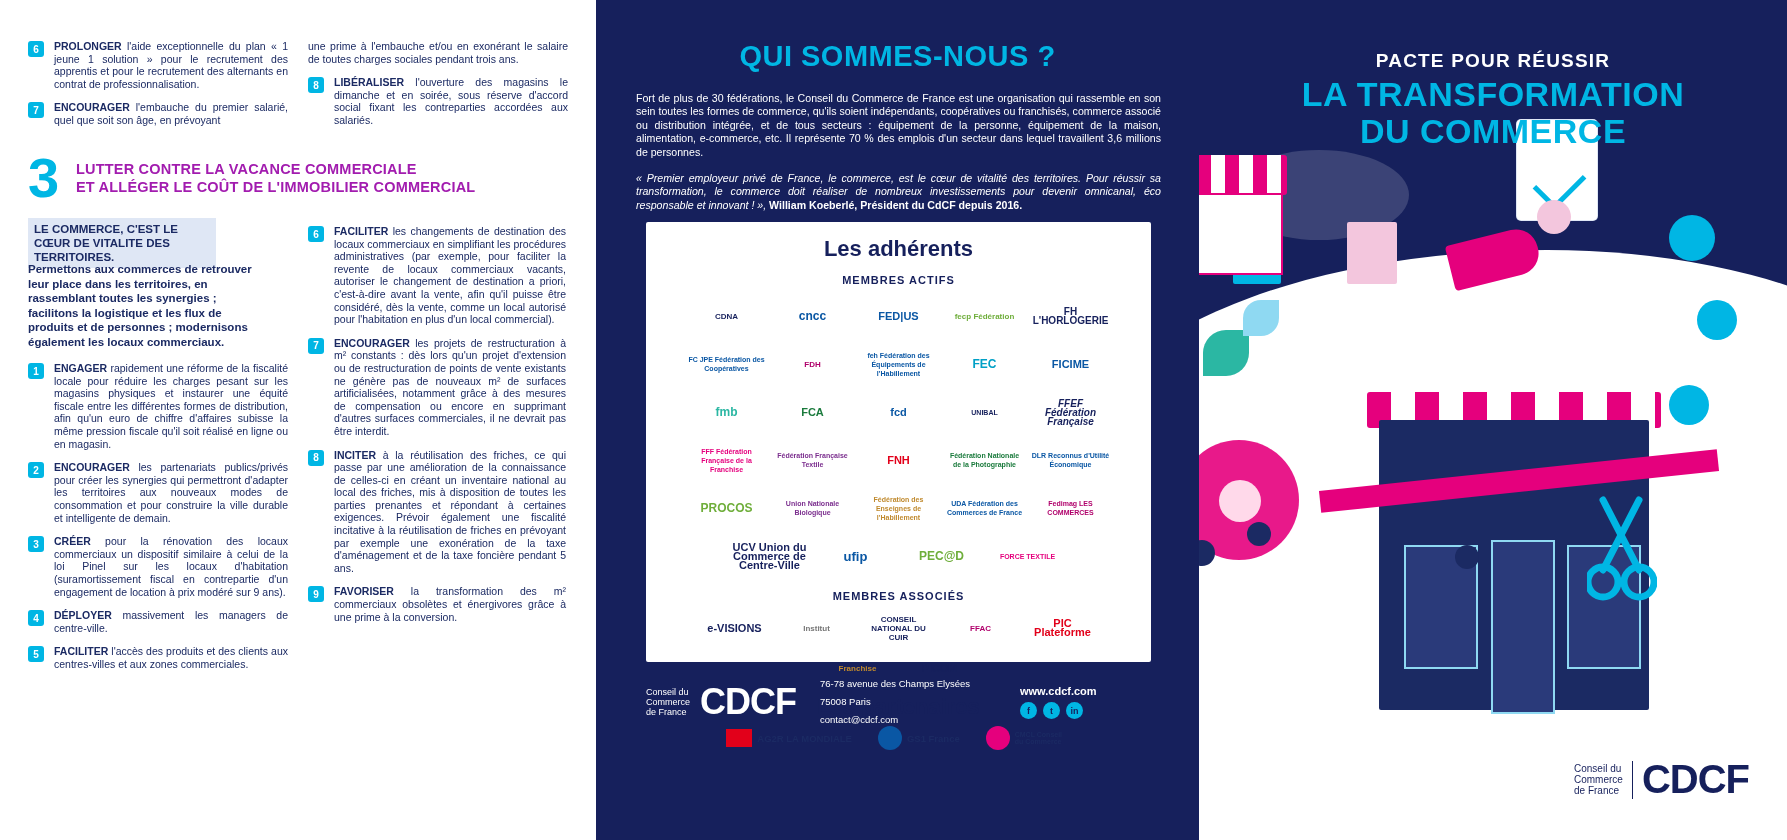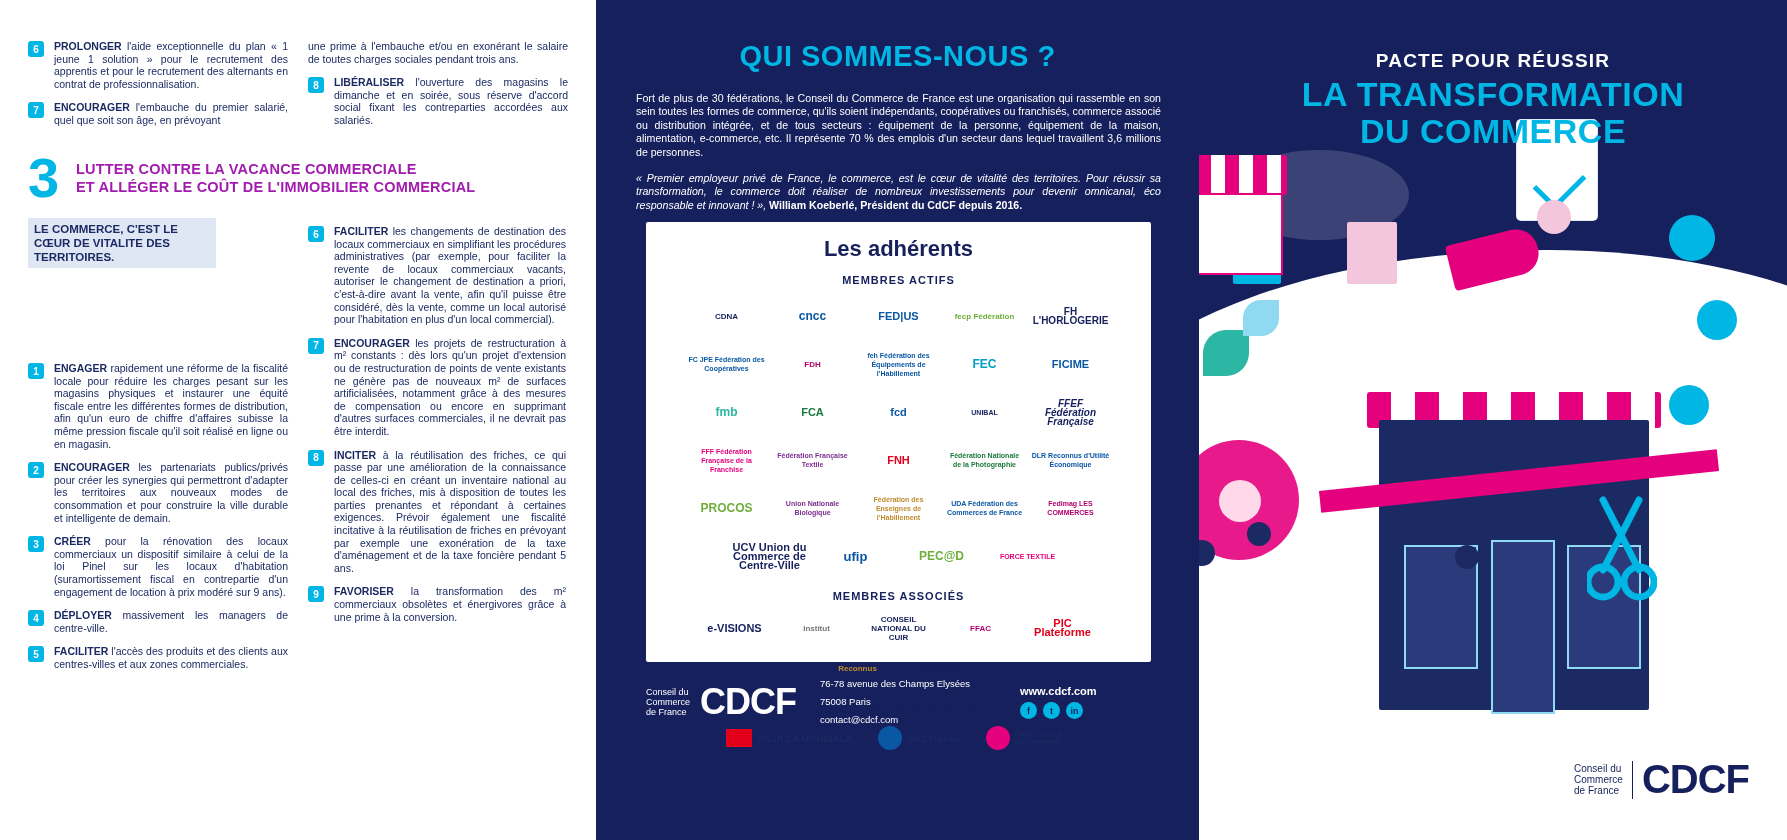--- a/index.html
+++ b/index.html
@@ -153,20 +153,21 @@
     <div class="sec3">
       <div class="big">3</div>
       <div class="h" style="white-space:pre-line;">LUTTER CONTRE LA VACANCE COMMERCIALE
 ET ALLÉGER LE COÛT DE L'IMMOBILIER COMMERCIAL</div>
     </div>
 
     <div class="quotebox">
       <div class="q">LE COMMERCE, C'EST LE CŒUR DE VITALITE DES TERRITOIRES.</div>
     </div>
 
+    <div class="intro">Permettons aux commerces de retrouver leur place dans les territoires, en rassemblant toutes les synergies ; facilitons la logistique et les flux de produits et de personnes ; modernisons également les locaux commerciaux.</div>
 
     <div class="listA">
       <div class="item">
         <div class="num">1</div>
         <div class="txt"><span class="lead">ENGAGER</span><span> rapidement une réforme de la fiscalité locale pour réduire les charges pesant sur les magasins physiques et instaurer une équité fiscale entre les différentes formes de distribution, afin qu'un euro de chiffre d'affaires subisse la même pression fiscale qu'il soit réalisé en ligne ou en magasin.</span></div>
       </div>
       <div class="item">
         <div class="num">2</div>
         <div class="txt"><span class="lead">ENCOURAGER</span><span> les partenariats publics/privés pour créer les synergies qui permettront d'adapter les territoires aux nouveaux modes de consommation et pour construire la ville durable et intelligente de demain.</span></div>
       </div>
@@ -251,21 +252,21 @@
         <div class="logo sm" style="color:#e5007d;">FORCE TEXTILE</div>
       </div>
 
       <div class="sub-h" style="margin-top:10px;">MEMBRES ASSOCIÉS</div>
       <div class="logo-grid">
         <div class="logo assoc" style="color:#16205c;font-size:11px;">e-VISIONS</div>
         <div class="logo assoc" style="color:#777;">Institut</div>
         <div class="logo assoc" style="color:#16205c;">CONSEIL NATIONAL DU CUIR</div>
         <div class="logo assoc" style="color:#b0006b;">FFAC</div>
         <div class="logo assoc" style="color:#e2001a;font-size:11px;">PIC Plateforme</div>
-        <div class="logo assoc" style="color:#c08a2e;">Reconnus</div>
+        <div class="logo assoc" style="color:#c08a2e;">Franchise</div>
         <div class="logo assoc" style="color:#16205c;font-size:11px;">PICOM</div>
       </div>
 
       <div class="card-h" style="margin-top:6px;">Les partenaires</div>
       <div class="partners">
         <div class="partner">
           <span class="sq"></span>
           <span>AG2R LA MONDIALE</span>
         </div>
         <div class="partner">

